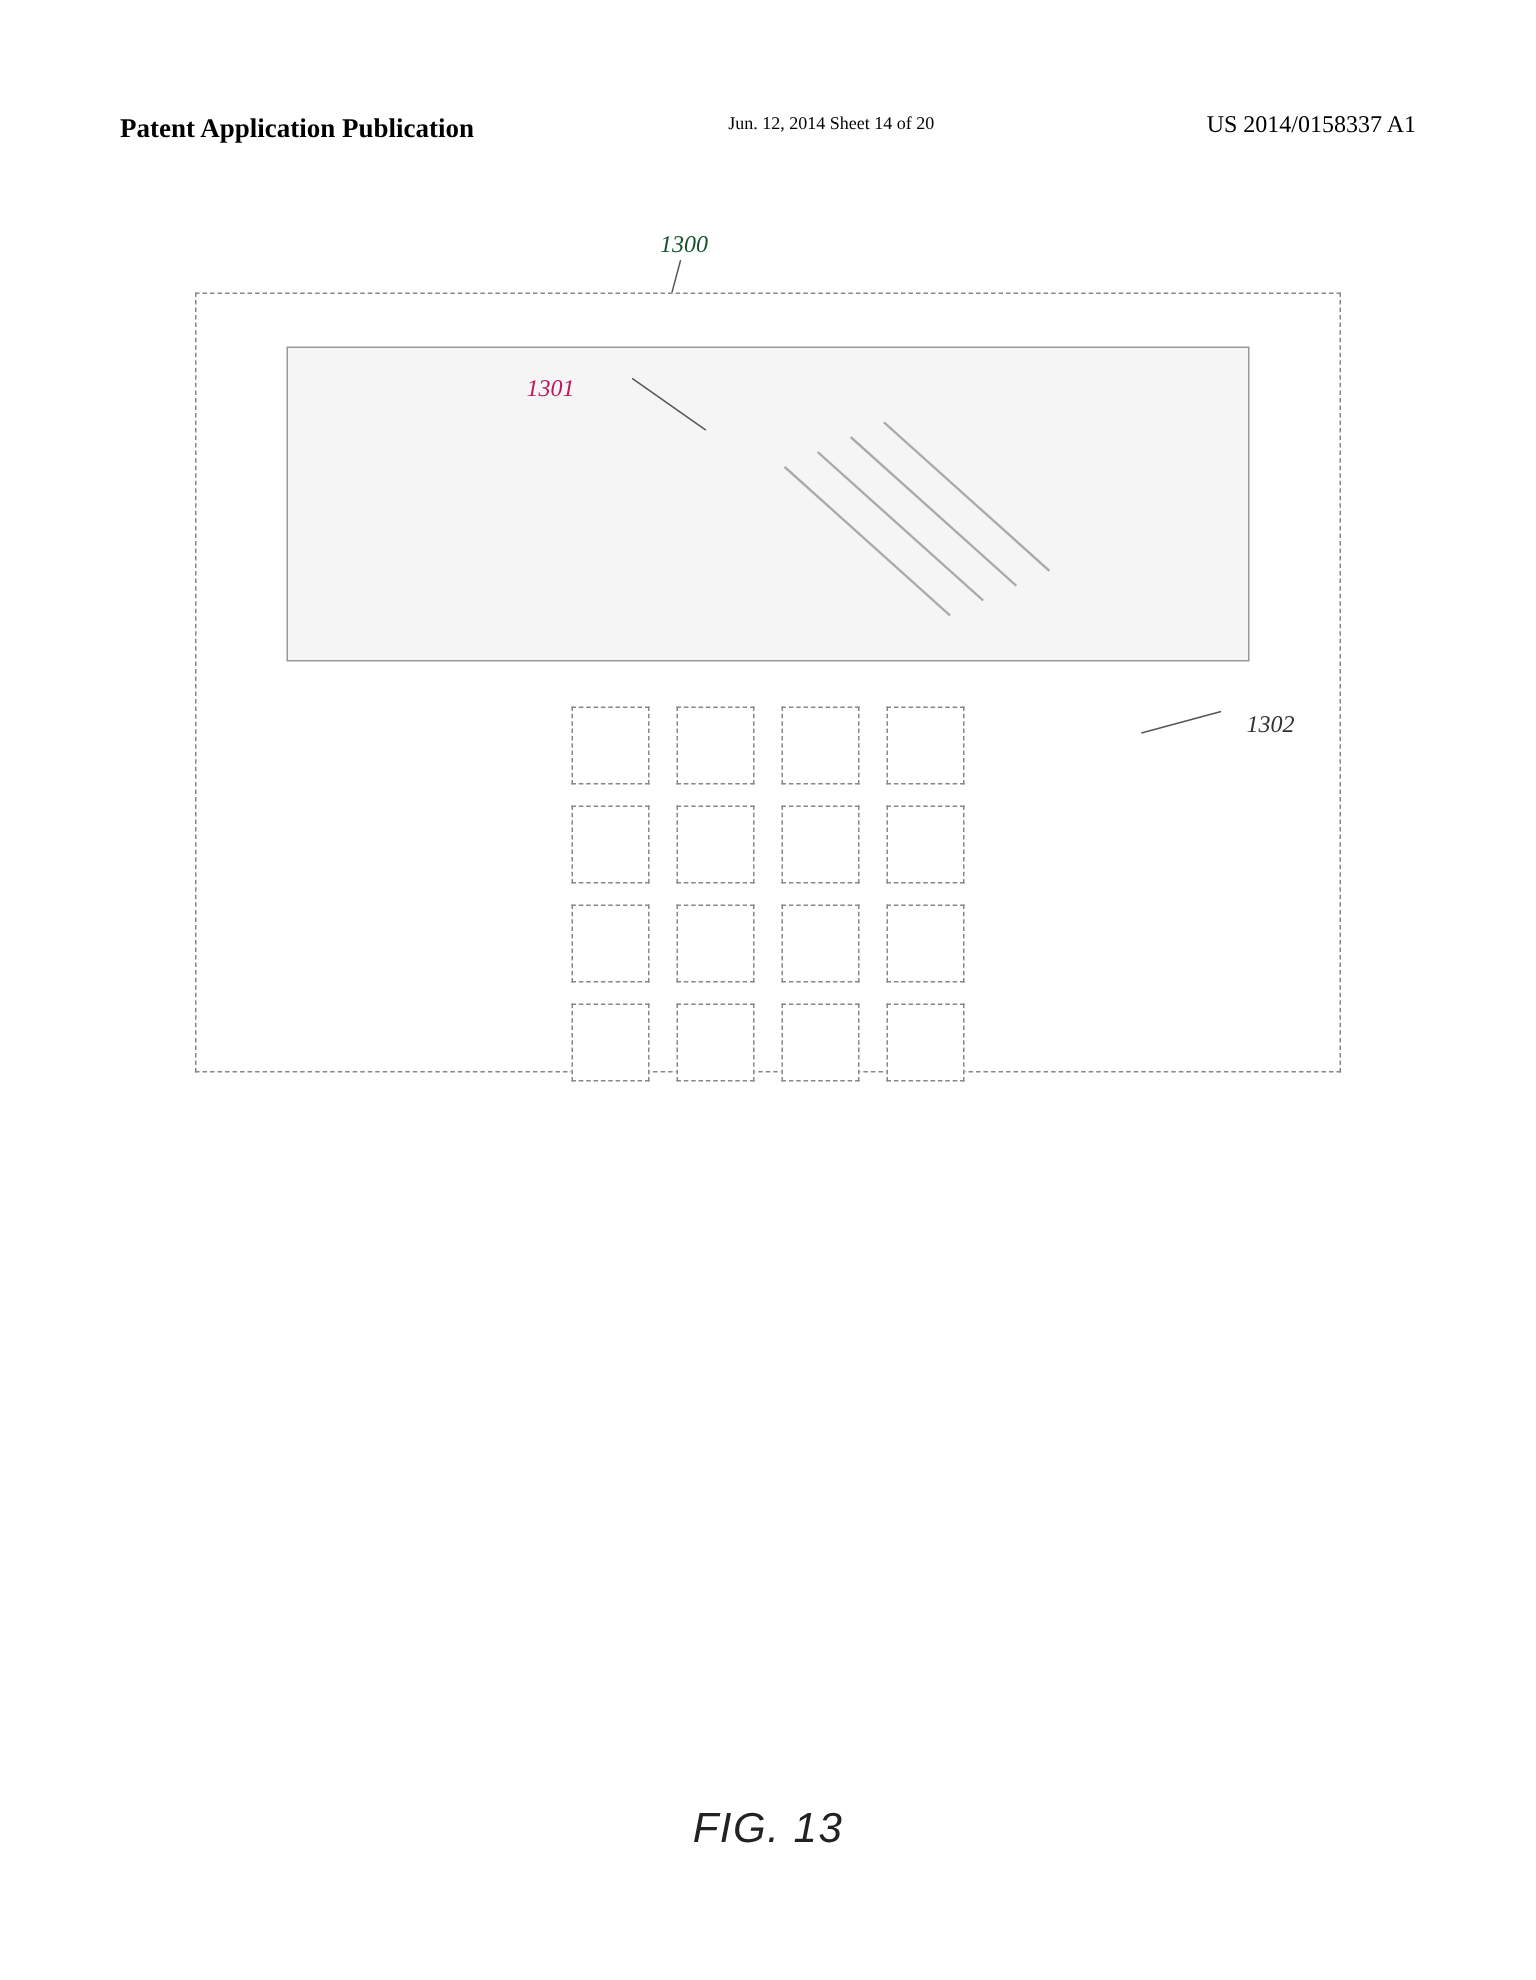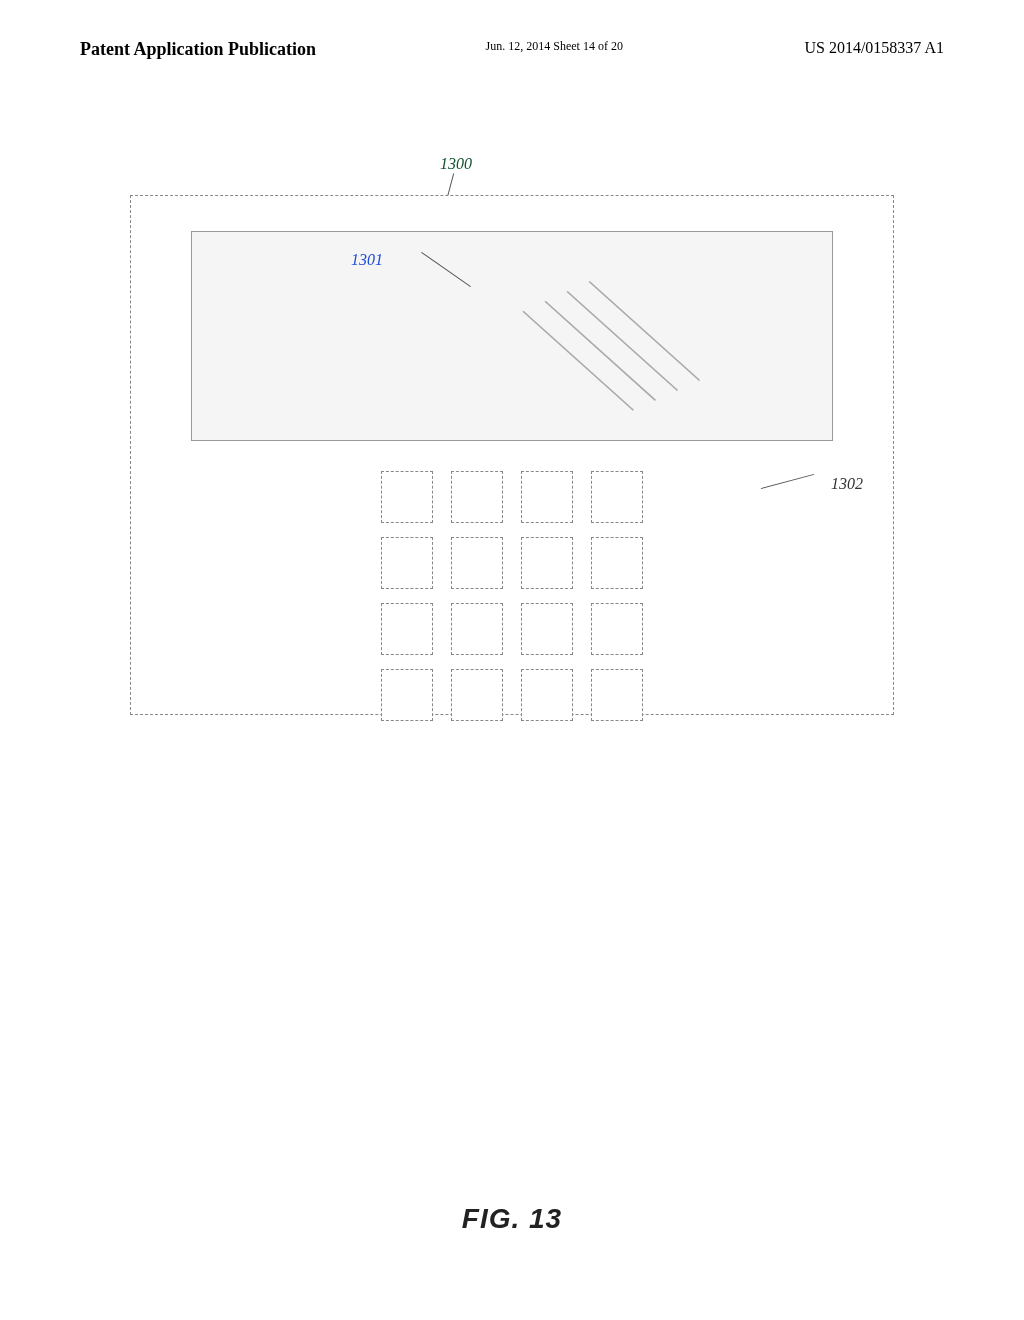--- a/index.html
+++ b/index.html
@@ -15,21 +15,21 @@
       font-family: 'Times New Roman', Times, serif;
       position: relative;
       overflow: hidden;
     }
 
     
     .header {
       display: flex;
       justify-content: space-between;
       align-items: flex-start;
-      padding: 39px 80px 0 80px;
+      padding: 75px 80px 0 80px;
     }
 
     .header-left {
       font-size: 18px;
       font-weight: bold;
     }
 
     .header-center {
       font-size: 12px;
     }
@@ -109,21 +109,21 @@
       height: 100%;
     }
 
     
     .label-1301 {
       position: absolute;
       top: 55px;
       left: 220px;
       font-size: 16px;
       font-style: italic;
-      color: #1d4ed8;
+      color: #be185d;
     }
 
     .label-1301-line {
       position: absolute;
       top: 73px;
       left: 285px;
       width: 60px;
       height: 1px;
       background: #555;
       transform: rotate(35deg);
@@ -173,21 +173,21 @@
       transform: rotate(-15deg);
     }
 
     
     .fig-label {
       position: absolute;
       bottom: 85px;
       left: 50%;
       transform: translateX(-50%);
       font-size: 28px;
-      font-weight: 700;
+      font-weight: 400;
       font-style: italic;
       font-family: Arial, sans-serif;
       letter-spacing: 1px;
       color: #222;
     }
   </style>
 </head>
 <body>
 
 <div class="header">

